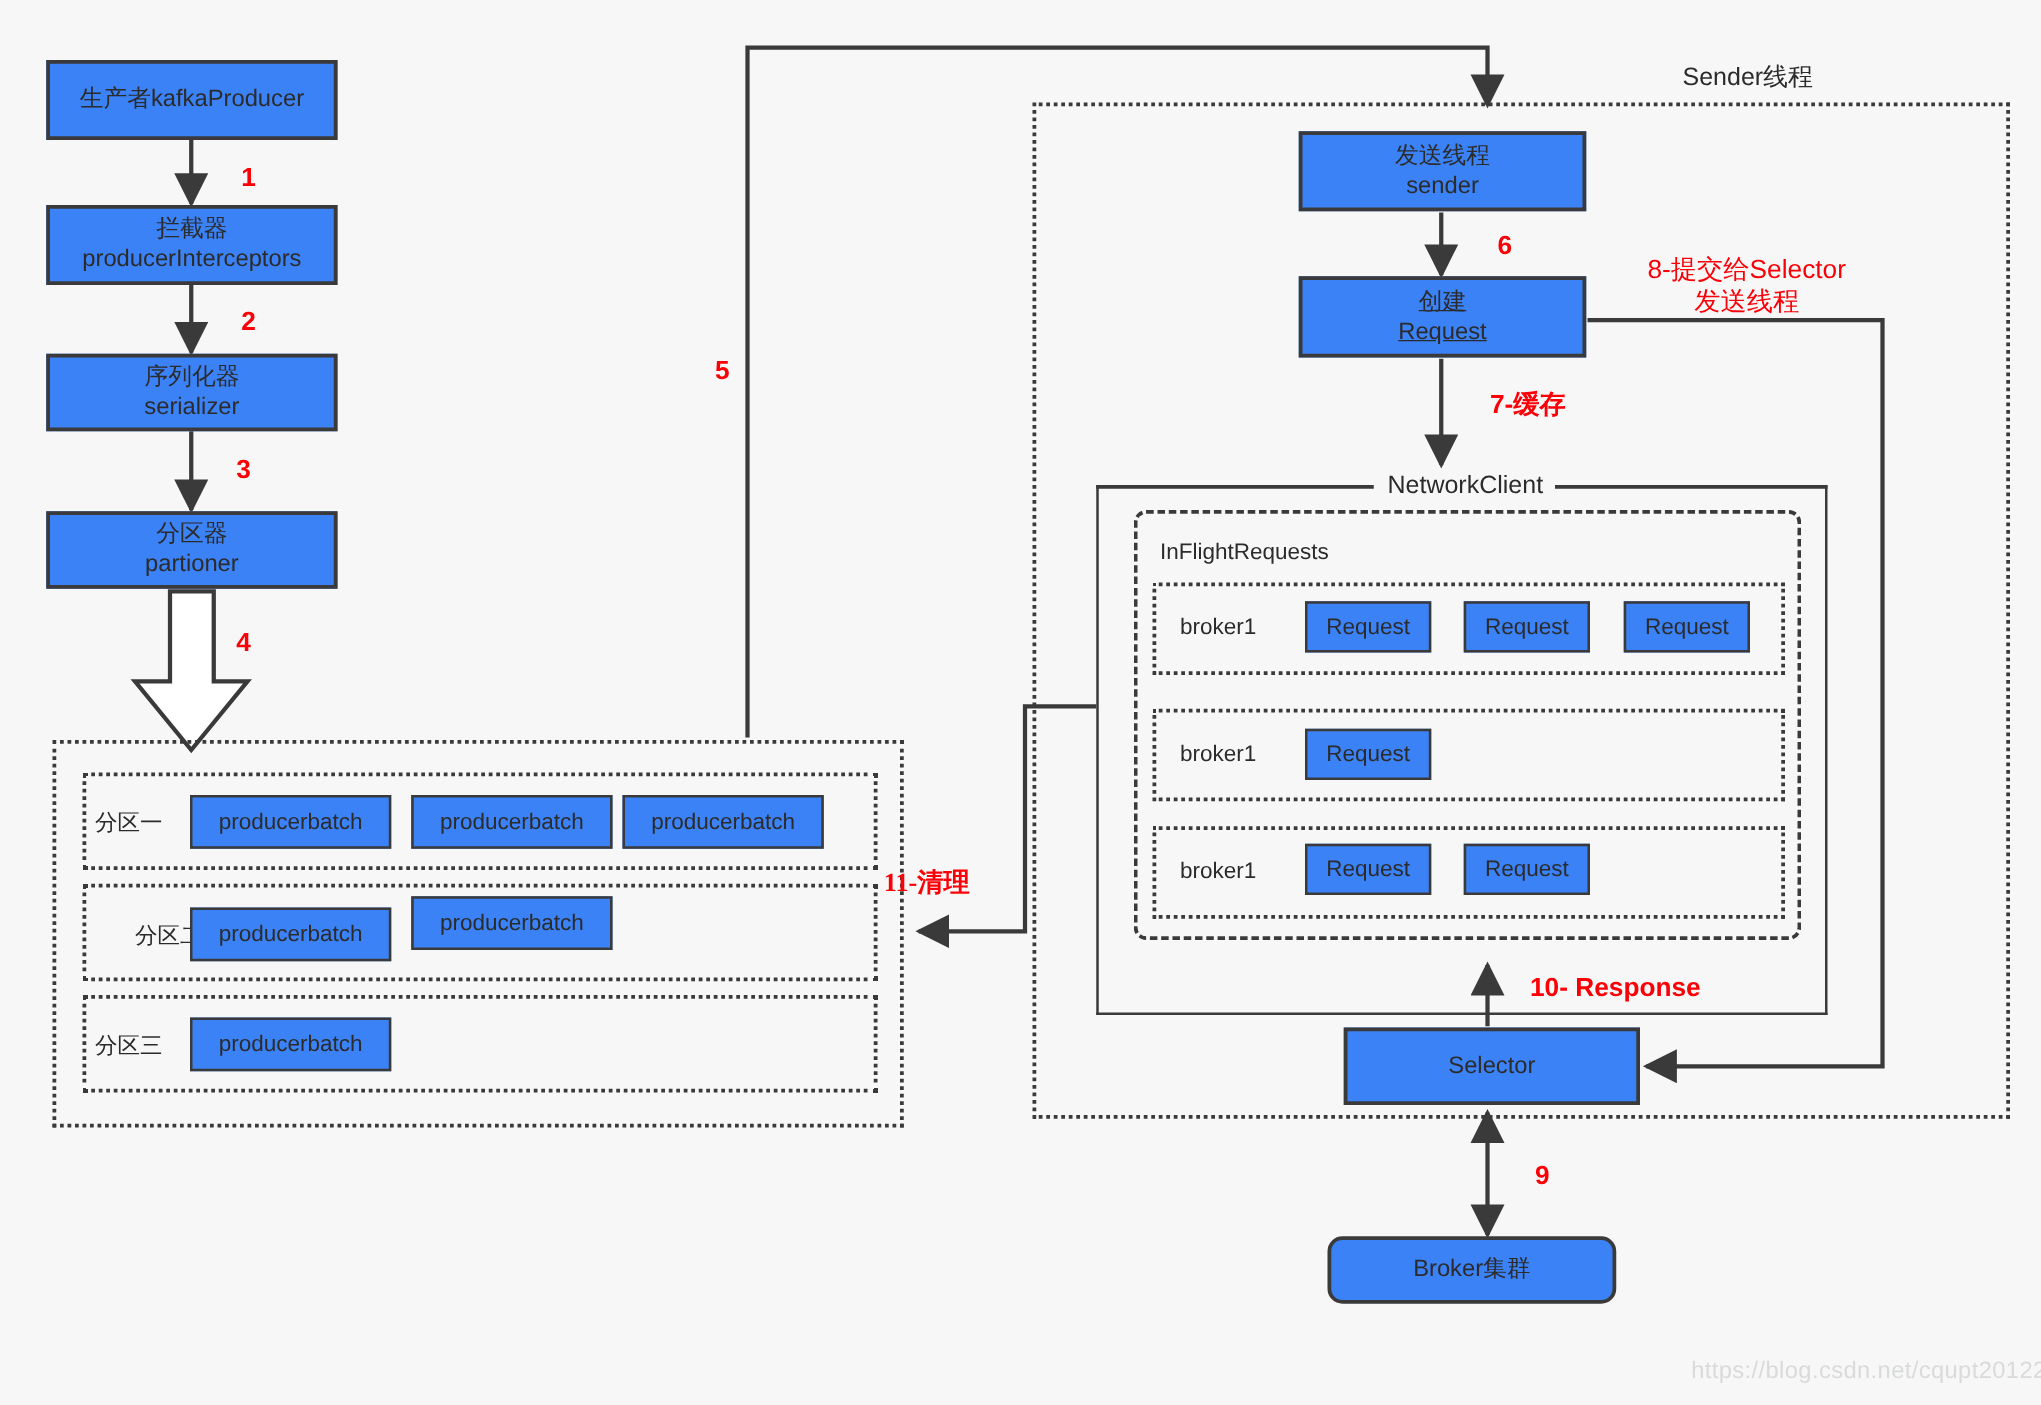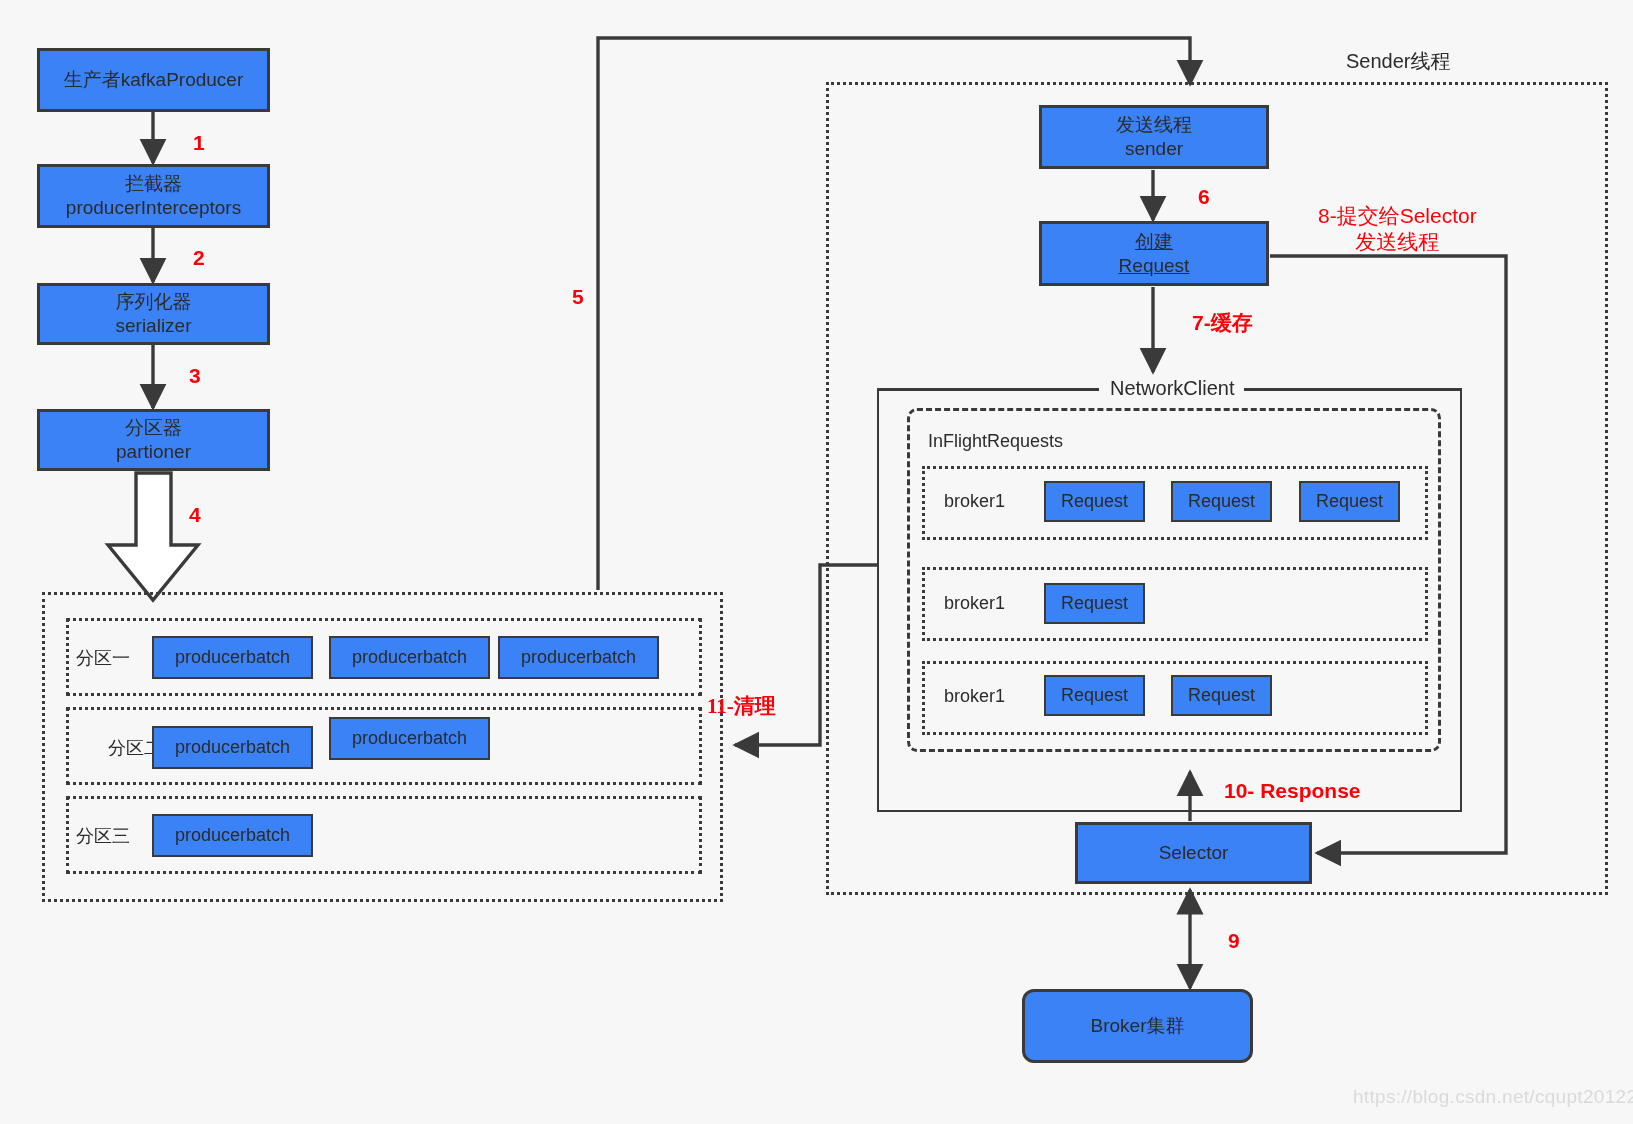--- a/index.html
+++ b/index.html
@@ -170,17 +170,17 @@
   <div class="dotbox thin" style="left:922px;top:661px;width:506px;height:74px;"></div>
   <div class="rowlabel" style="left:944px;top:686px;">broker1</div>
   <div class="box small" style="left:1044px;top:675px;width:101px;height:41px;">Request</div>
   <div class="box small" style="left:1171px;top:675px;width:101px;height:41px;">Request</div>
 
   <div class="box" style="left:1075px;top:822px;width:237px;height:62px;">Selector</div>
 
   <div class="steplabel" style="left:1224px;top:779px;">10- Response</div>
   <div class="steplabel" style="left:1228px;top:929px;">9</div>
 
-  <div class="box rounded" style="left:1022px;top:989px;width:231px;height:74px;">Broker集群</div>
+  <div class="box rounded" style="left:1062px;top:989px;width:231px;height:54px;">Broker集群</div>
 
   <div class="watermark" style="left:1353px;top:1086px;">https://blog.csdn.net/cqupt2012214390</div>
 
 </div>
 
 </body></html>

